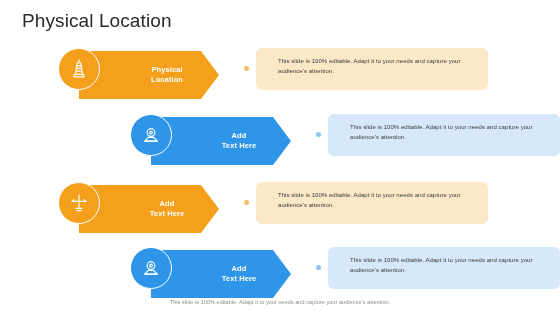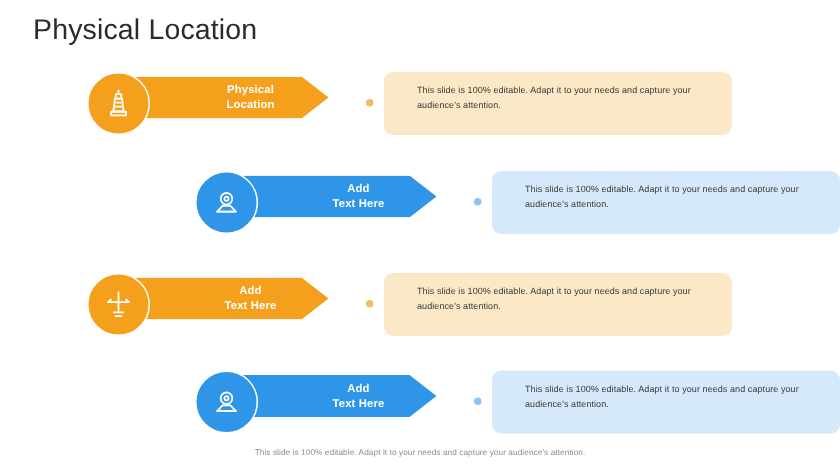--- a/index.html
+++ b/index.html
@@ -45,21 +45,21 @@
   .row-2 { left: 130px; top: 114px; }
   .row-3 { left: 58px;  top: 182px; }
   .row-4 { left: 130px; top: 247px; }
 
   
   .arrow {
     position: absolute;
     left: 21px;
     top: 3px;
     width: 140px;
-    height: 28px;
+    height: 48px;
     display: flex;
     align-items: center;
     justify-content: flex-end;
     box-sizing: border-box;
     padding-right: 10px;
     -webkit-clip-path: polygon(0 0, calc(100% - 18px) 0, 100% 50%, calc(100% - 18px) 100%, 0 100%);
     clip-path: polygon(0 0, calc(100% - 18px) 0, 100% 50%, calc(100% - 18px) 100%, 0 100%);
   }
   .arrow.orange { background: #f4a01d; }
   .arrow.blue   { background: #2e95e8; }

